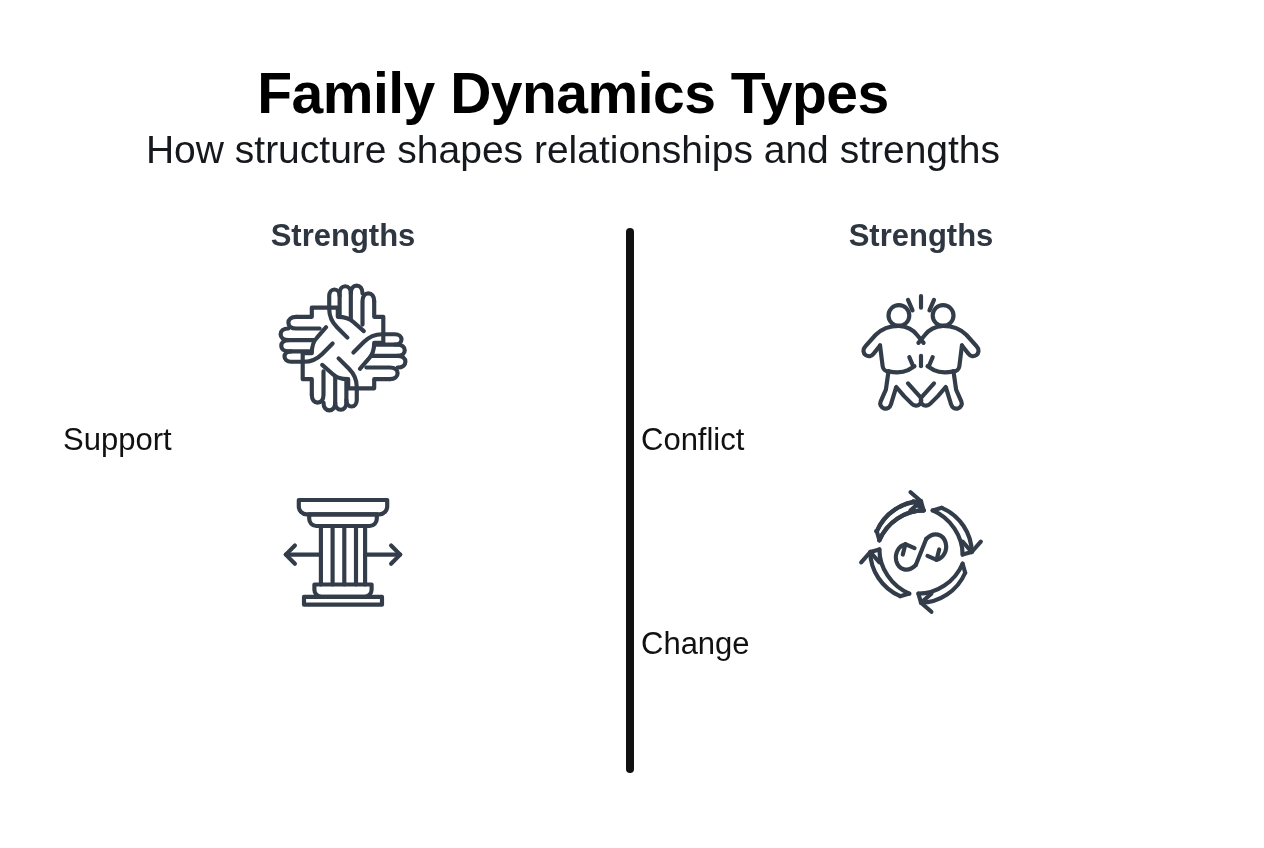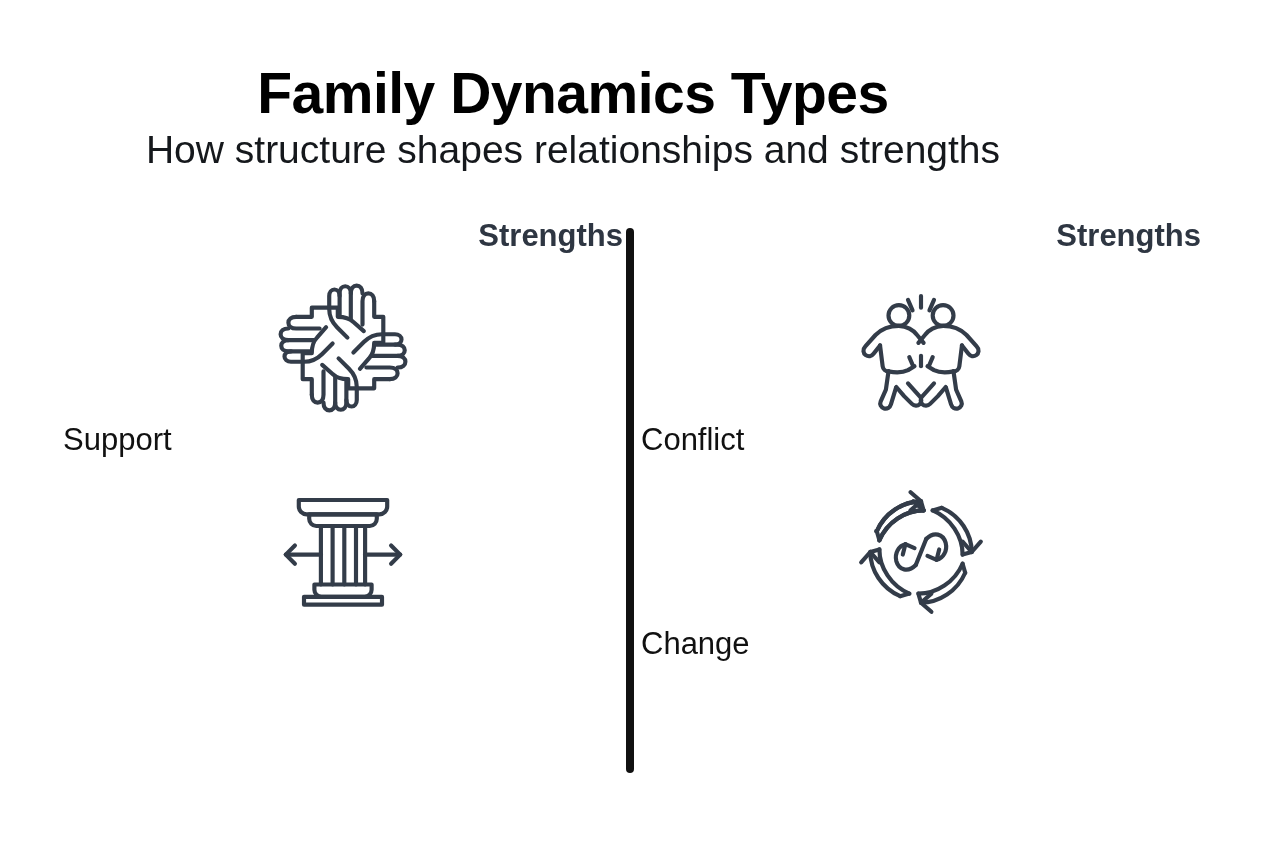--- a/index.html
+++ b/index.html
@@ -67,21 +67,20 @@
   .column-left  { left: 63px; }
   .column-right { left: 641px; }
 
   .col-heading {
     margin: 0;
     font-size: 31px;
     line-height: 42px;
     font-weight: bold;
     color: #2e3642;
     font-family: "Liberation Sans", sans-serif;
-    text-align: right;
   }
 
   
   .divider {
     position: absolute;
     left: 626px;
     top: 228px;
     width: 8px;
     height: 545px;
     background: #111111;

